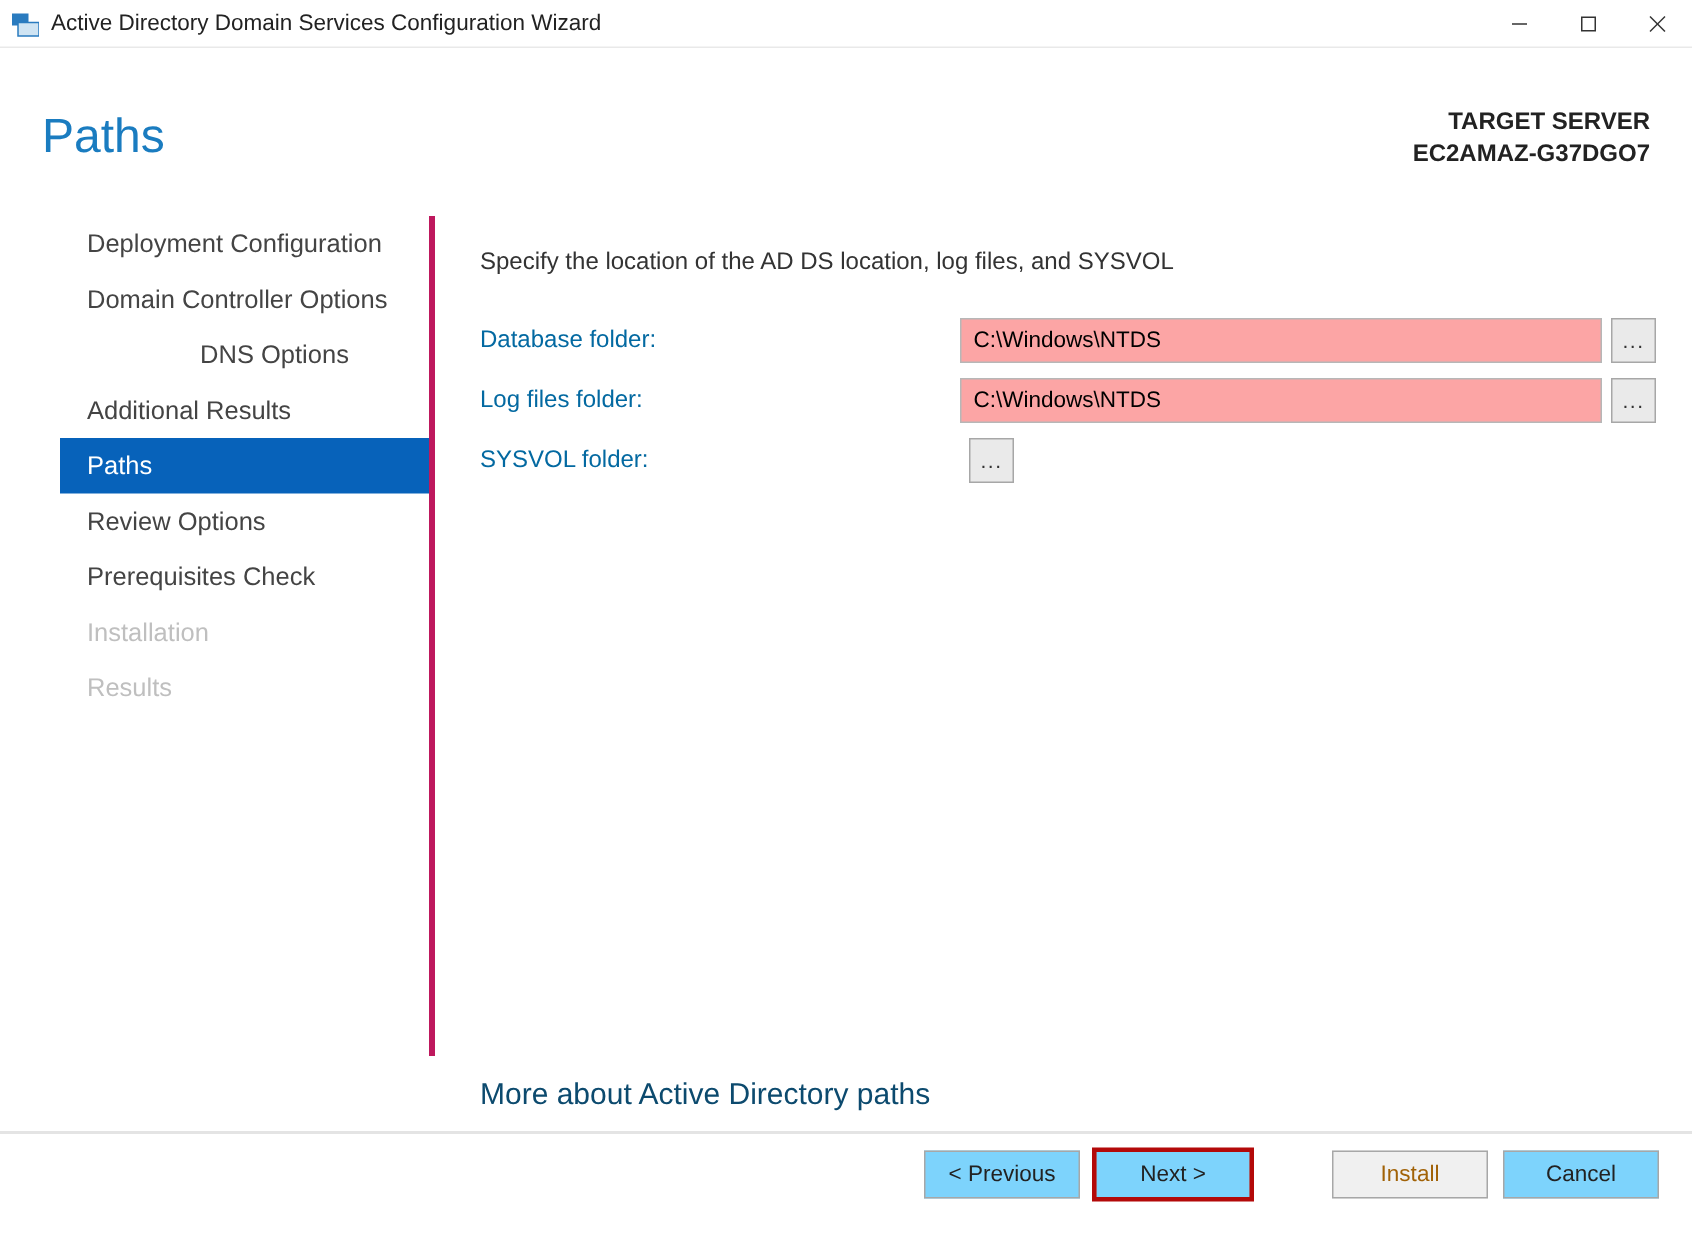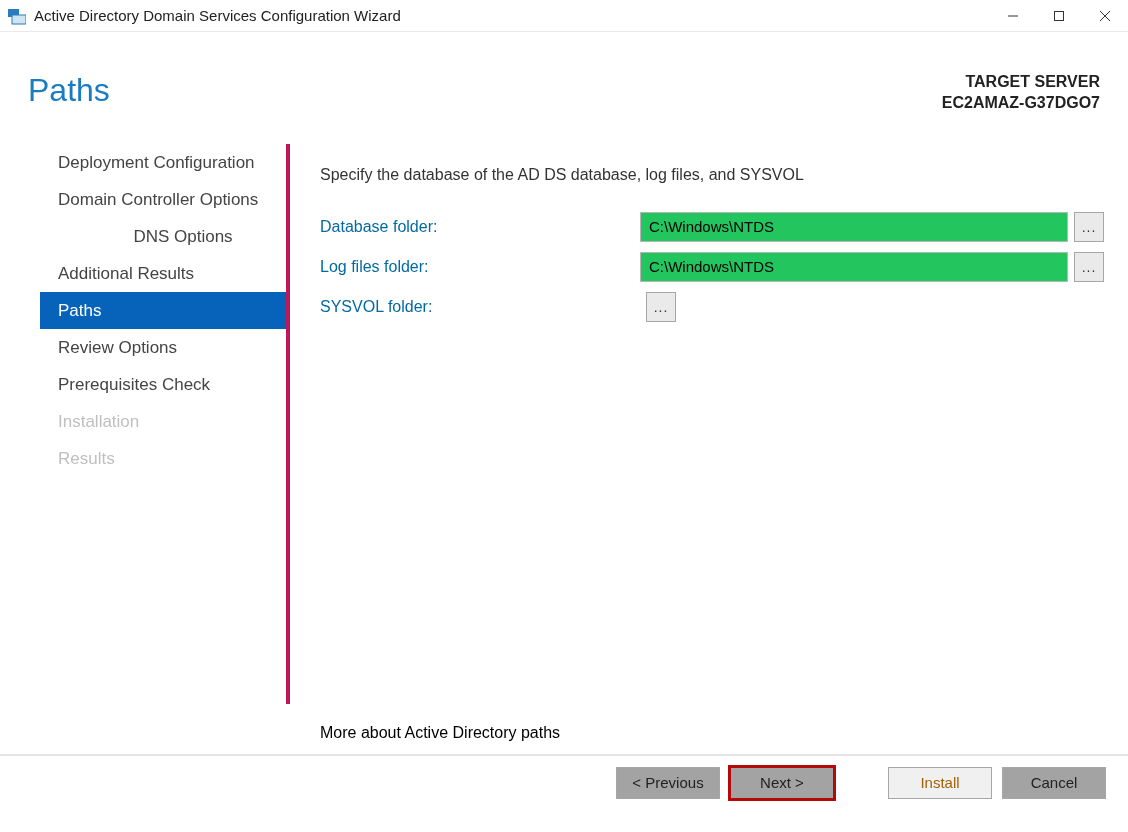--- a/index.html
+++ b/index.html
@@ -100,59 +100,59 @@
     width: 320px;
     font-size: 16px;
     color: #0369a1;
   }
   .row input[type="text"] {
     flex: 1;
     height: 30px;
     border: 1px solid #b7b7b7;
     padding: 0 8px;
     font-size: 15px;
-    background: #22c55e;
+    background: #fca5a5;
     outline: none;
     font-family: inherit;
   }
   .row .browse {
     width: 30px; height: 30px;
     margin-left: 6px;
     border: 1px solid #a7a7a7;
     background: #eaeaea;
     font-size: 14px;
     line-height: 10px;
     letter-spacing: 1px;
     color: #333;
     cursor: pointer;
     display: flex; align-items: center; justify-content: center;
   }
   .more-link {
     position: absolute;
     bottom: 12px;
     left: 30px;
-    color: #000000;
-    font-size: 16px;
+    color: #0c4a6e;
+    font-size: 20px;
     cursor: pointer;
   }
 
   .footer {
     border-top: 2px solid #e4e4e4;
     height: 56px;
     display: flex;
     align-items: center;
     justify-content: flex-end;
     padding-right: 22px;
     gap: 10px;
   }
   .btn {
     min-width: 104px;
     height: 32px;
     border: 1px solid #a7a7a7;
-    background: #a3a3a3;
+    background: #7dd3fc;
     font-size: 15px;
     color: #222;
     cursor: pointer;
     font-family: inherit;
   }
   .btn.disabled {
     color: #a16207;
     background: #f0f0f0;
     cursor: default;
   }
@@ -207,21 +207,21 @@
     <div class="sidebar-item sub"><span>DNS Options</span></div>
     <div class="sidebar-item"><span>Additional Results</span></div>
     <div class="sidebar-item selected"><span>Paths</span></div>
     <div class="sidebar-item"><span>Review Options</span></div>
     <div class="sidebar-item"><span>Prerequisites Check</span></div>
     <div class="sidebar-item disabled"><span>Installation</span></div>
     <div class="sidebar-item disabled"><span>Results</span></div>
   </div>
 
   <div class="main">
-    <div class="instruction">Specify the database of the AD DS database, log files, and SYSVOL</div>
+    <div class="instruction">Specify the location of the AD DS location, log files, and SYSVOL</div>
 
     <div class="row">
       <div class="lbl">Database folder:</div>
       <input type="text" value="C:\Windows\NTDS" style="">
       <button class="browse">...</button>
     </div>
 
     <div class="row">
       <div class="lbl">Log files folder:</div>
       <input type="text" value="C:\Windows\NTDS" style="">

